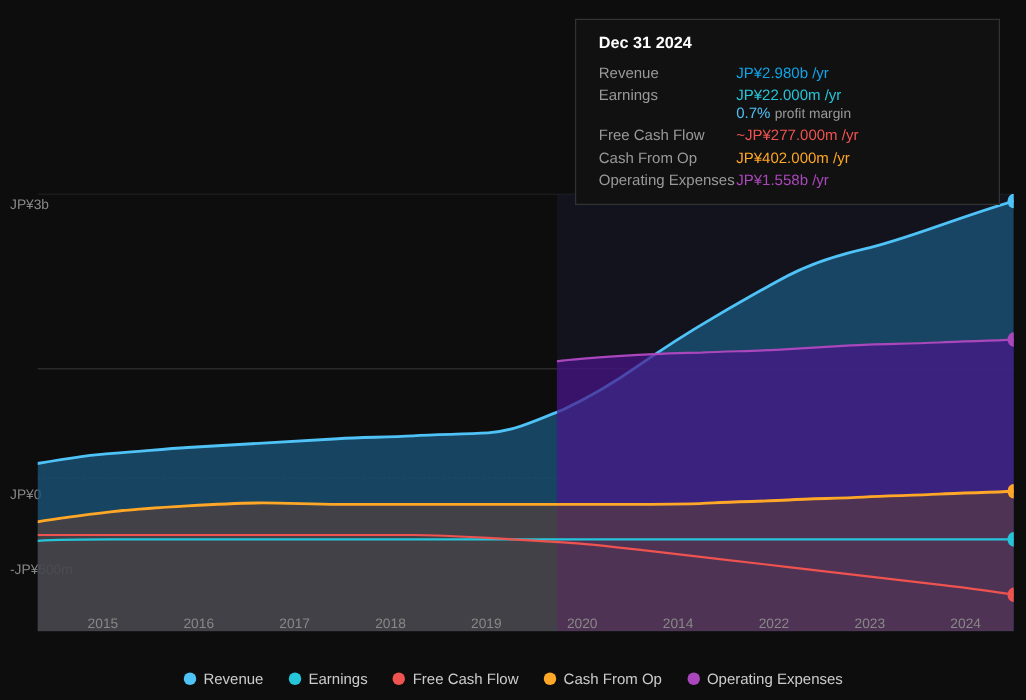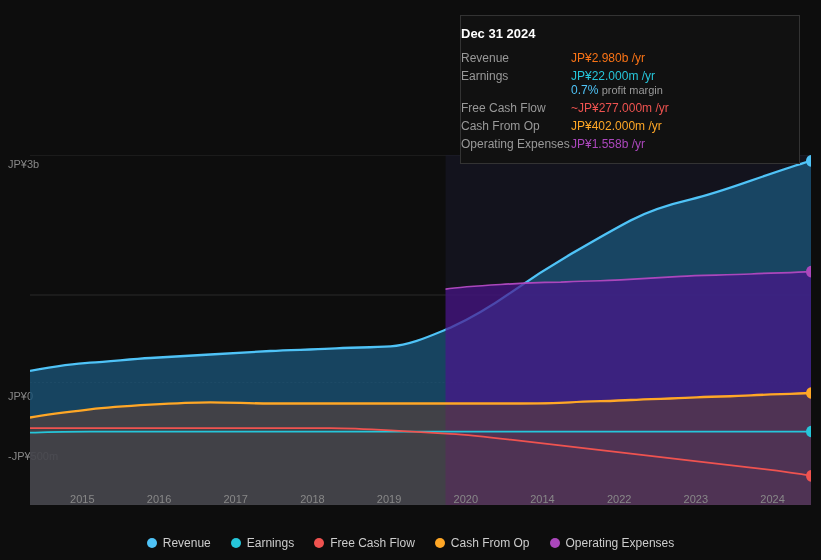--- a/index.html
+++ b/index.html
@@ -18,21 +18,21 @@
       height: 560px;
     }
 
     
     .info-box {
       position: absolute;
       top: 15px;
       left: 460px;
       background: #111;
       border: 1px solid #333;
-      padding: 10px 0;
+      padding: 10px 18px;
       width: 340px;
       z-index: 10;
     }
     .info-box .date-header {
       font-size: 13px;
       font-weight: bold;
       color: #fff;
       margin-bottom: 8px;
     }
     .info-box table {
@@ -44,21 +44,21 @@
       padding: 2px 0;
       vertical-align: top;
     }
     .info-box table td:first-child {
       color: #999;
       width: 110px;
     }
     .info-box table td:last-child {
       color: #ddd;
     }
-    .val-blue { color: #f97316; }
+    .val-blue { color: #0ea5e9; }
     .val-teal { color: #26c6da; }
     .val-red { color: #ef5350; }
     .val-orange { color: #ffa726; }
     .val-purple { color: #ab47bc; }
     .profit-margin { color: #4fc3f7; font-weight: normal; }
 
     
     .y-label {
       position: absolute;
       left: 8px;

